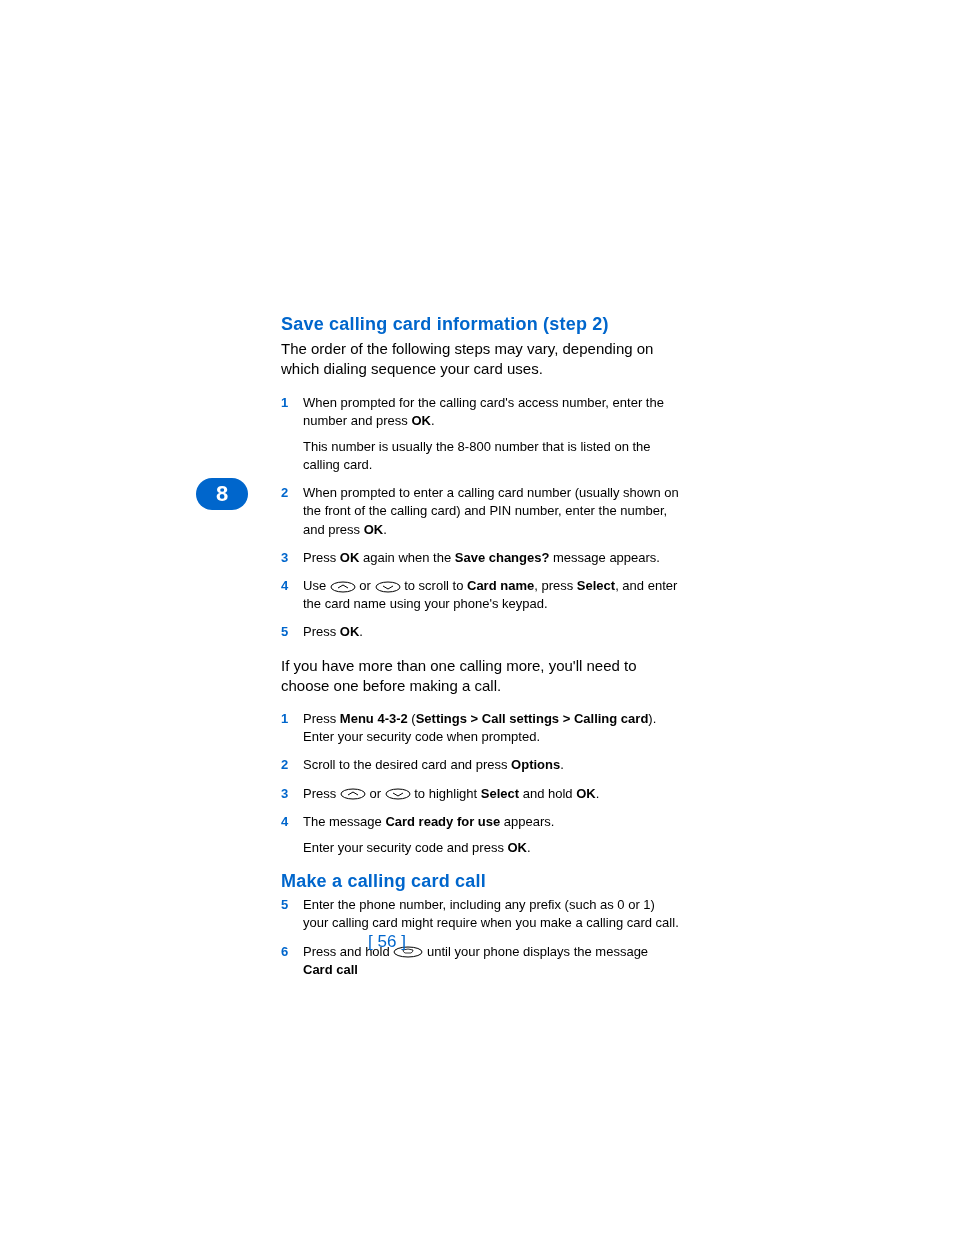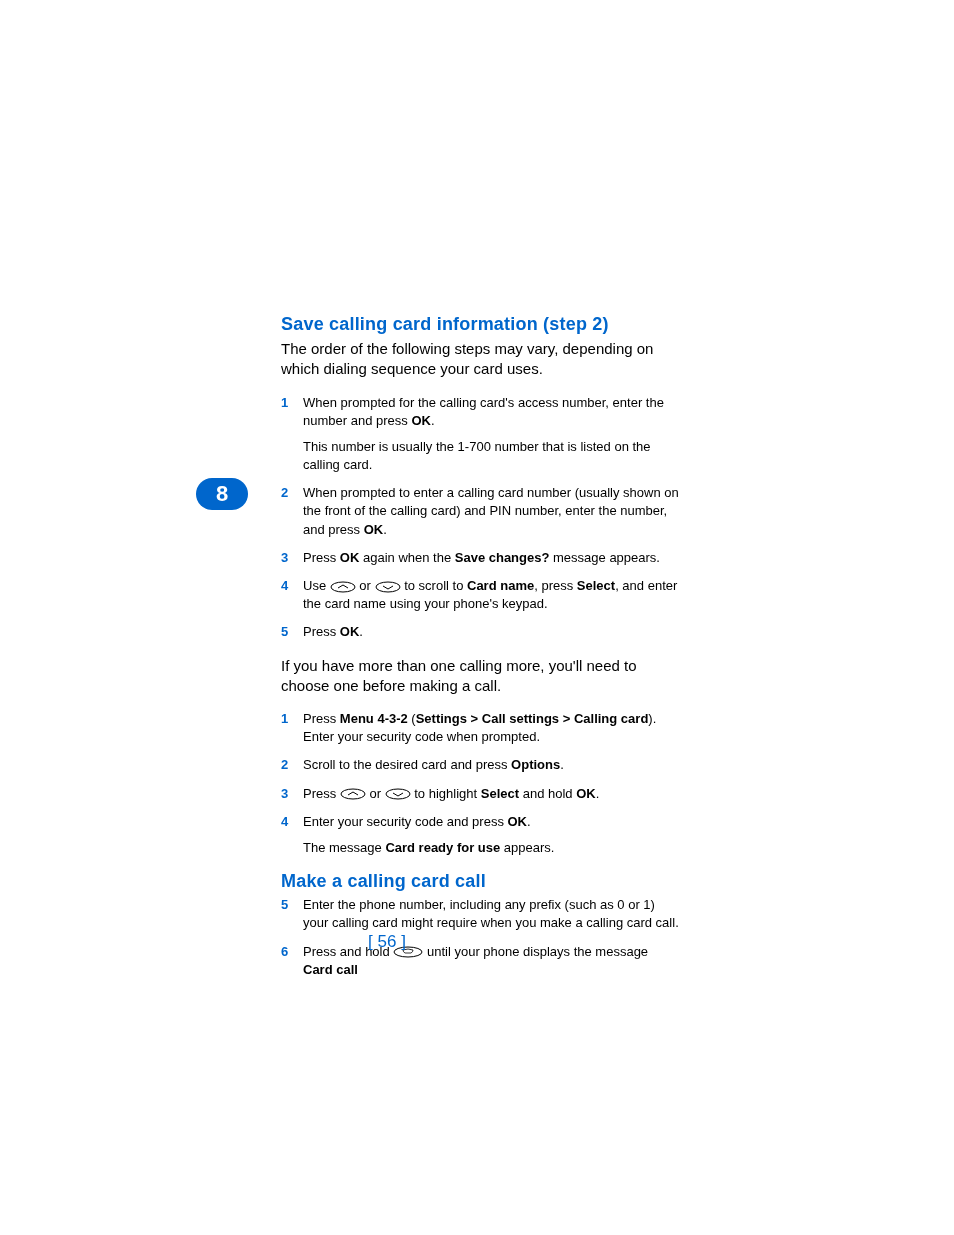--- a/index.html
+++ b/index.html
@@ -110,21 +110,21 @@
 
   <div class="content">
 
     <h2 class="section">Save calling card information (step 2)</h2>
     <p class="intro">The order of the following steps may vary, depending on which dialing sequence your card uses.</p>
     <ol class="steps">
       <li>
         <span class="step-num">1</span>
         <div class="step-body">
           <p><span>When prompted for the calling card's access number, enter the number and press </span><span class="bold">OK</span><span>.</span></p>
-          <p>This number is usually the 1-700 number that is listed on the calling card.</p>
+          <p>This number is usually the 8-800 number that is listed on the calling card.</p>
         </div>
       </li>
       <li>
         <span class="step-num">2</span>
         <div class="step-body">
           <p><span>When prompted to enter a calling card number (usually shown on the front of the calling card) and PIN number, enter the number, and press </span><span class="bold">OK</span><span>.</span></p>
         </div>
       </li>
       <li>
         <span class="step-num">3</span>
@@ -174,22 +174,22 @@
                 <path d="M8 7 L13 4 L18 7" fill="none" stroke="#000" stroke-width="1"></path>
               </svg><span> or </span><svg class="scrollkey" viewBox="0 0 26 12">
                 <ellipse cx="13" cy="6" rx="12" ry="5" fill="none" stroke="#000" stroke-width="1"></ellipse>
                 <path d="M8 5 L13 8 L18 5" fill="none" stroke="#000" stroke-width="1"></path>
               </svg><span> to highlight </span><span class="bold">Select</span><span> and hold </span><span class="bold">OK</span><span>.</span></p>
         </div>
       </li>
       <li>
         <span class="step-num">4</span>
         <div class="step-body">
+          <p><span>The message </span><span class="bold">Card ready for use</span><span> appears.</span></p>
           <p><span>Enter your security code and press </span><span class="bold">OK</span><span>.</span></p>
-          <p><span>The message </span><span class="bold">Card ready for use</span><span> appears.</span></p>
         </div>
       </li>
     </ol>
 
     <h2 class="section">Make a calling card call</h2>
     <ol class="steps">
       <li>
         <span class="step-num">5</span>
         <div class="step-body">
           <p>Enter the phone number, including any prefix (such as 0 or 1) your calling card might require when you make a calling card call.</p>

